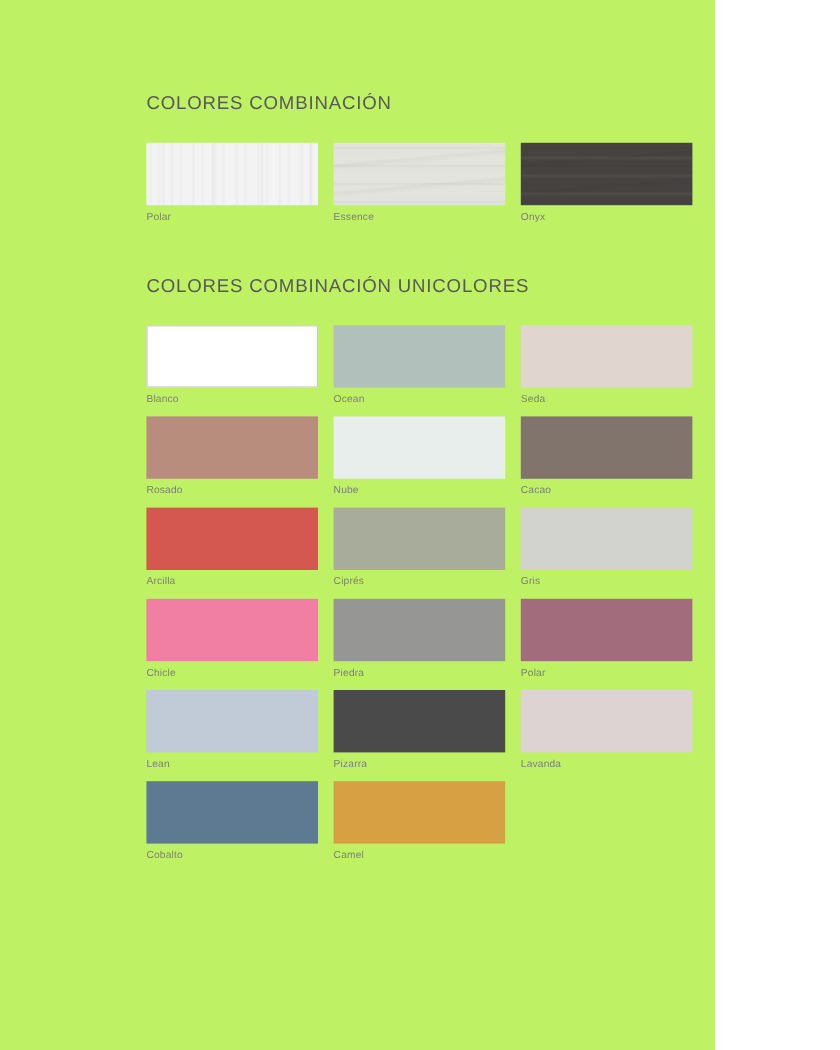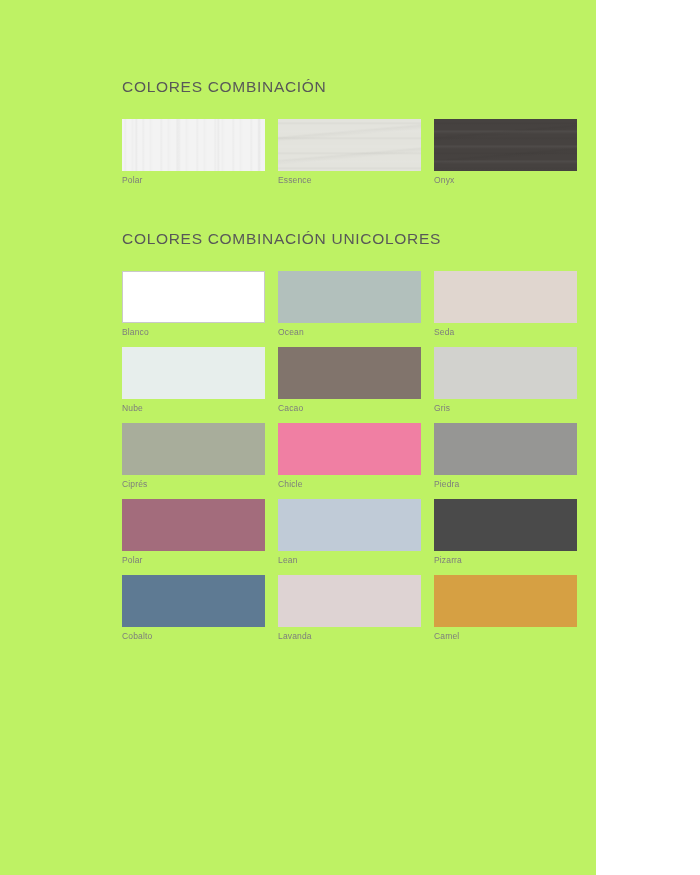--- a/index.html
+++ b/index.html
@@ -165,64 +165,72 @@
           </div>
           <div class="swatch-cell">
             <div class="swatch-chip" style="background: rgb(178, 192, 188);"></div>
             <div class="swatch-label">Ocean</div>
           </div>
           <div class="swatch-cell">
             <div class="swatch-chip" style="background: rgb(224, 214, 207);"></div>
             <div class="swatch-label">Seda</div>
           </div>
           <div class="swatch-cell">
+            <div class="swatch-chip" style="background: rgb(184, 141, 126);"></div>
+            <div class="swatch-label">Rosado</div>
+          </div>
+          <div class="swatch-cell">
             <div class="swatch-chip" style="background: rgb(231, 238, 236);"></div>
             <div class="swatch-label">Nube</div>
           </div>
           <div class="swatch-cell">
             <div class="swatch-chip" style="background: rgb(129, 116, 108);"></div>
             <div class="swatch-label">Cacao</div>
           </div>
           <div class="swatch-cell">
+            <div class="swatch-chip" style="background: rgb(212, 88, 79);"></div>
+            <div class="swatch-label">Arcilla</div>
+          </div>
+          <div class="swatch-cell">
+            <div class="swatch-chip" style="background: rgb(168, 173, 155);"></div>
+            <div class="swatch-label">Ciprés</div>
+          </div>
+          <div class="swatch-cell">
             <div class="swatch-chip" style="background: rgb(210, 210, 206);"></div>
             <div class="swatch-label">Gris</div>
           </div>
           <div class="swatch-cell">
-            <div class="swatch-chip" style="background: rgb(168, 173, 155);"></div>
-            <div class="swatch-label">Ciprés</div>
-          </div>
-          <div class="swatch-cell">
             <div class="swatch-chip" style="background: rgb(240, 127, 163);"></div>
             <div class="swatch-label">Chicle</div>
           </div>
           <div class="swatch-cell">
             <div class="swatch-chip" style="background: rgb(150, 150, 148);"></div>
             <div class="swatch-label">Piedra</div>
           </div>
           <div class="swatch-cell">
             <div class="swatch-chip" style="background: rgb(163, 108, 124);"></div>
             <div class="swatch-label">Polar</div>
           </div>
           <div class="swatch-cell">
             <div class="swatch-chip" style="background: rgb(192, 203, 215);"></div>
             <div class="swatch-label">Lean</div>
           </div>
           <div class="swatch-cell">
             <div class="swatch-chip" style="background: rgb(74, 74, 74);"></div>
             <div class="swatch-label">Pizarra</div>
           </div>
           <div class="swatch-cell">
+            <div class="swatch-chip" style="background: rgb(222, 211, 211);"></div>
+            <div class="swatch-label">Lavanda</div>
+          </div>
+          <div class="swatch-cell">
             <div class="swatch-chip" style="background: rgb(94, 122, 147);"></div>
             <div class="swatch-label">Cobalto</div>
           </div>
           <div class="swatch-cell">
-            <div class="swatch-chip" style="background: rgb(222, 211, 211);"></div>
-            <div class="swatch-label">Lavanda</div>
-          </div>
-          <div class="swatch-cell">
             <div class="swatch-chip" style="background: rgb(214, 160, 67);"></div>
             <div class="swatch-label">Camel</div>
           </div>
         </div>
     </section>
 
   </div>
 </div>
 
 </body></html>

